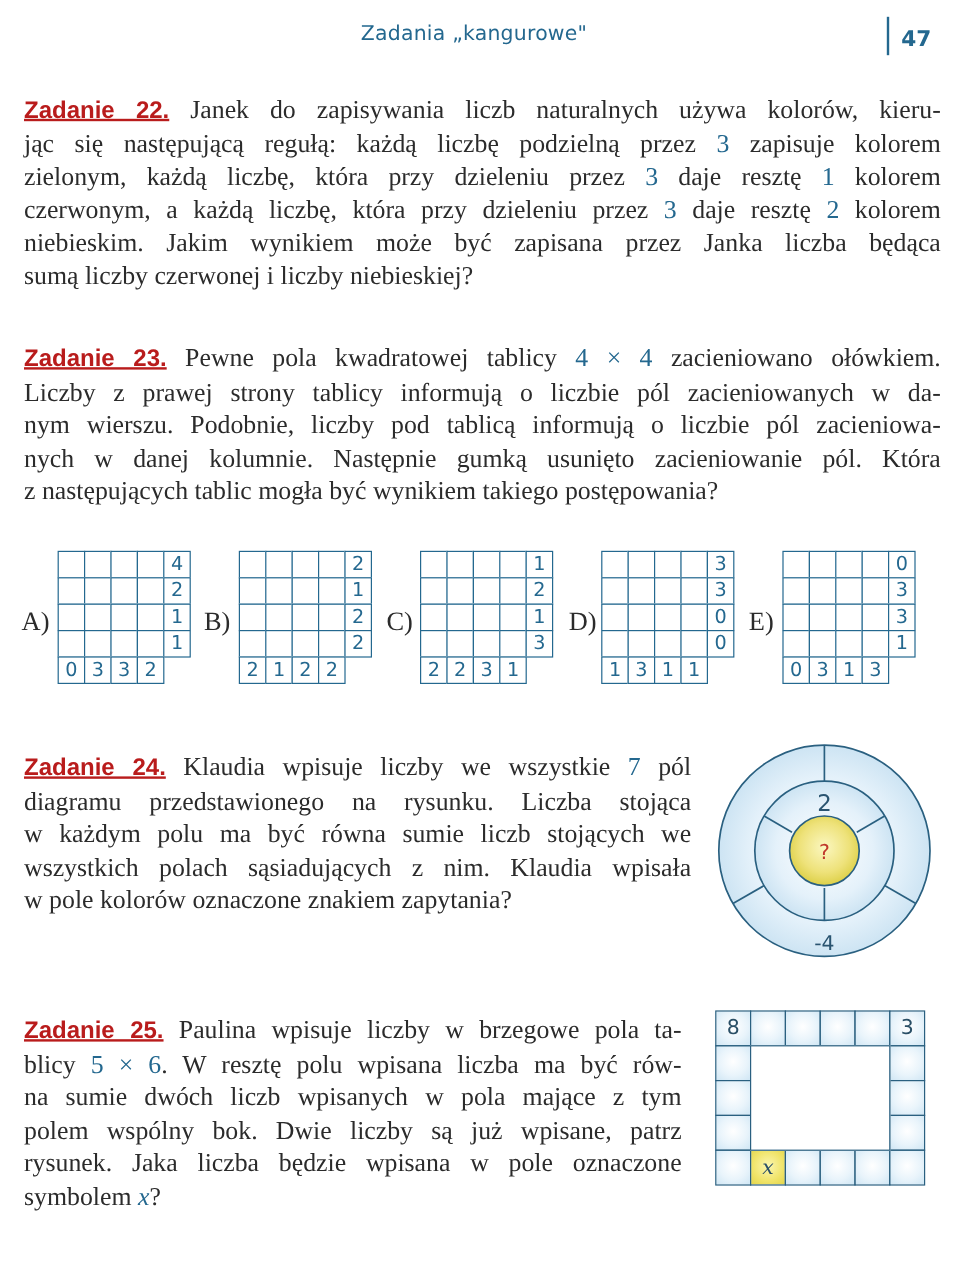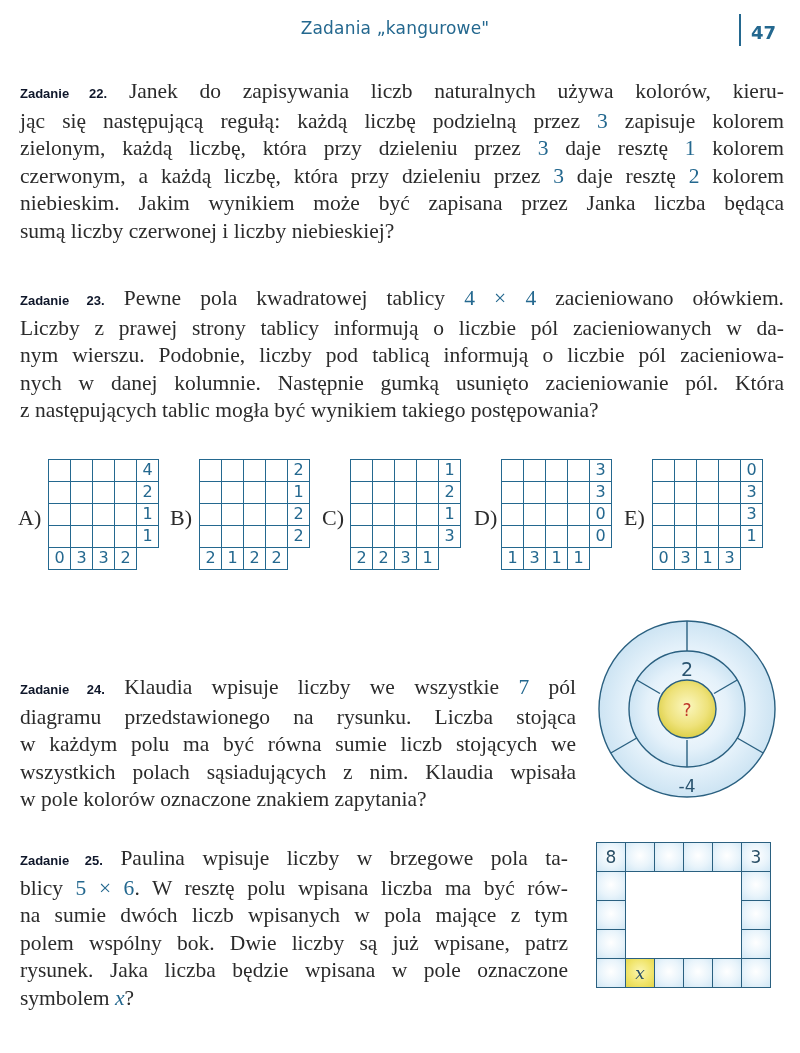--- a/index.html
+++ b/index.html
@@ -2,28 +2,28 @@
 <html><head>
   <meta charset="utf-8">
   <style>
     html, body { margin: 0; padding: 0; background: #ffffff; }
     body { width: 800px; height: 1053px; position: relative; overflow: hidden; font-family: "DejaVu Serif", "Liberation Serif", serif; color: #2b2b2b; }
     .header-title { position: absolute; top: 18px; left: 0; width: 790px; text-align: center; font-family: "DejaVu Sans", "Liberation Sans", sans-serif; font-size: 17px; color: #24688f; letter-spacing: 0.2px; }
     .header-divider { position: absolute; left: 739px; top: 14px; width: 2px; height: 32px; background: #24688f; }
     .page-number { position: absolute; left: 751px; top: 22px; font-family: "DejaVu Sans", "Liberation Sans", sans-serif; font-size: 18px; font-weight: bold; color: #24688f; }
 
     .task { position: absolute; left: 20px; font-family: "Liberation Serif", "DejaVu Serif", serif; font-size: 21.5px; line-height: 27.6px; color: #2b2b2b; text-align: justify; }
-    .task .lbl { color: #0f172a; font-weight: bold; font-family: "Liberation Sans", "DejaVu Sans", sans-serif; font-size: 13px; }
+    .task .lbl { color: #b91c1c; font-weight: bold; font-family: "Liberation Sans", "DejaVu Sans", sans-serif; font-size: 20px; text-decoration: underline; }
     .task .hl { color: #24688f; }
     .task .line { display: block; white-space: nowrap; text-align-last: justify; }
     .task .line.last { text-align-last: left; }
 
     #task22 { top: 78px; width: 764px; }
     #task23 { top: 285px; width: 764px; }
-    #task24 { top: 626px; width: 556px; margin-top: 48px; }
+    #task24 { top: 626px; width: 556px; }
     #task25 { top: 845px; width: 548px; }
 
     .options { position: absolute; top: 459px; left: 0; width: 800px; height: 116px; }
     .opt-label { position: absolute; top: 46px; font-family: "Liberation Serif", "DejaVu Serif", serif; font-size: 22px; color: #2b2b2b; }
     .kgrid { position: absolute; top: 0; }
     .kcell { position: absolute; width: 21px; height: 21px; border: 1.4px solid #24688f; box-sizing: border-box; background: #fff; font-family: "DejaVu Sans", "Liberation Sans", sans-serif; font-size: 16px; color: #24688f; text-align: center; line-height: 19px; }
 
     .diagram24 { position: absolute; left: 596px; top: 618px; width: 182px; height: 182px; }
     .diagram24 svg { display: block; }
     .d24-label { font-family: "DejaVu Sans", "Liberation Sans", sans-serif; }

